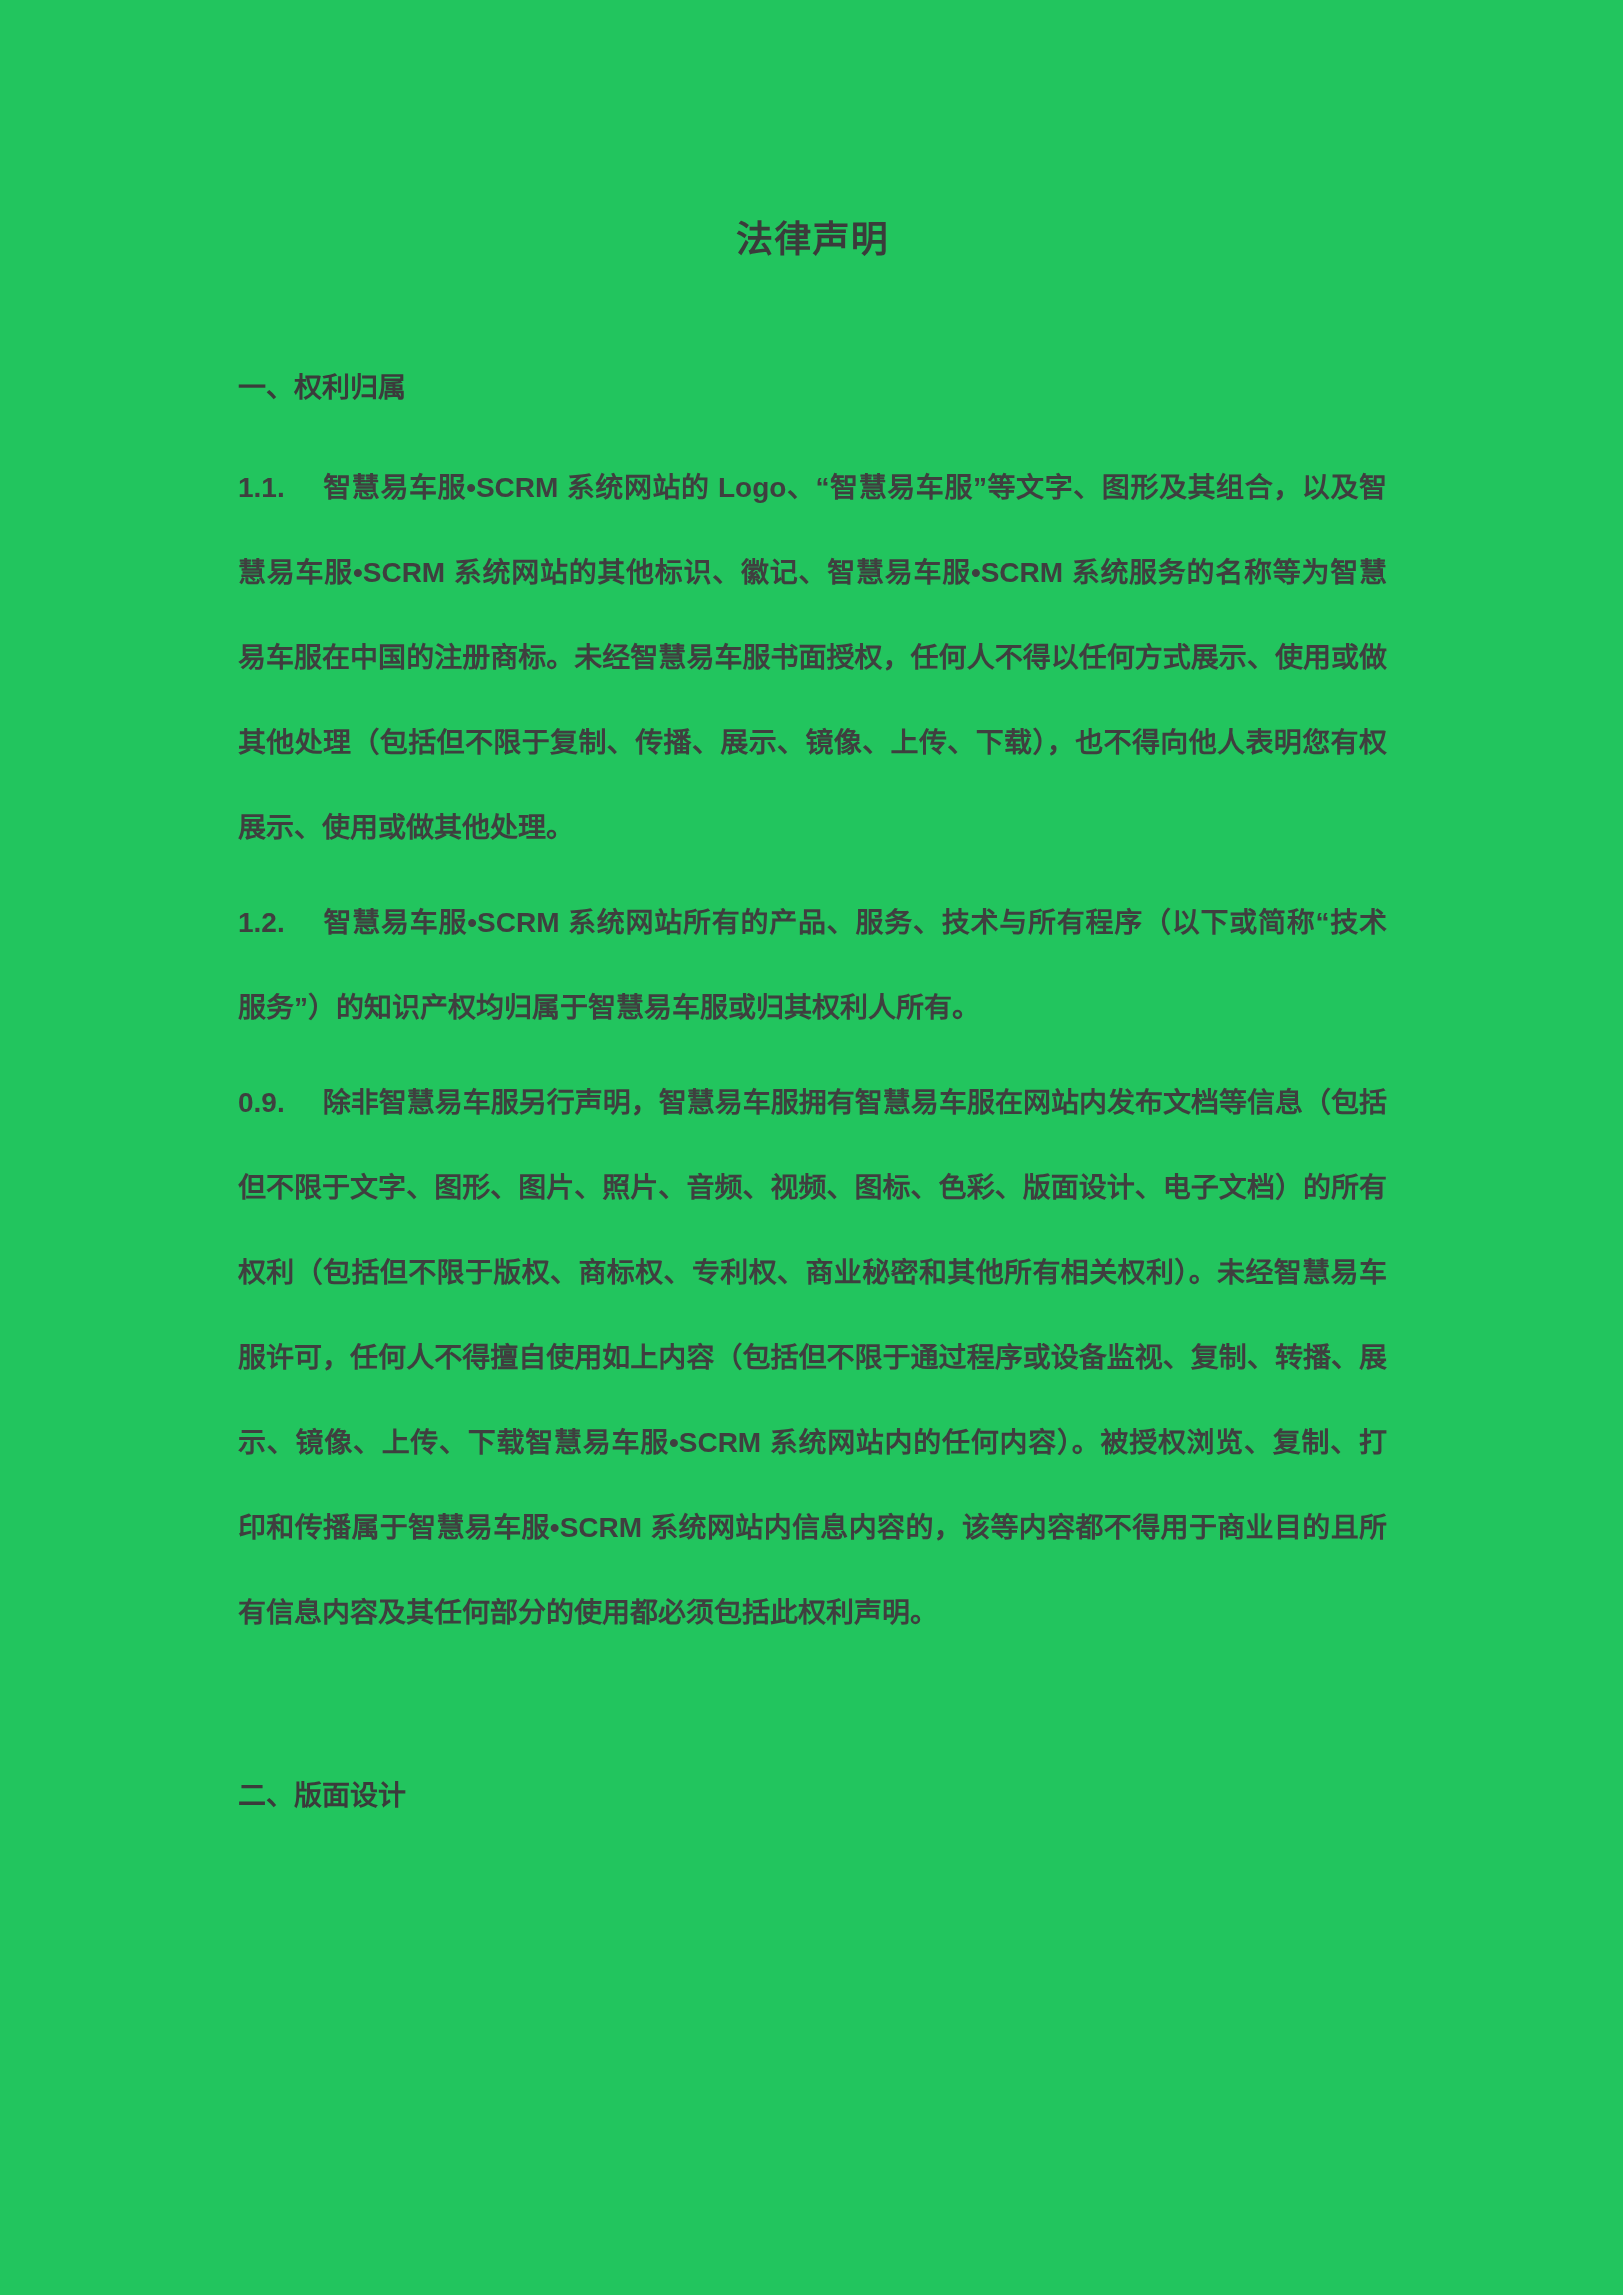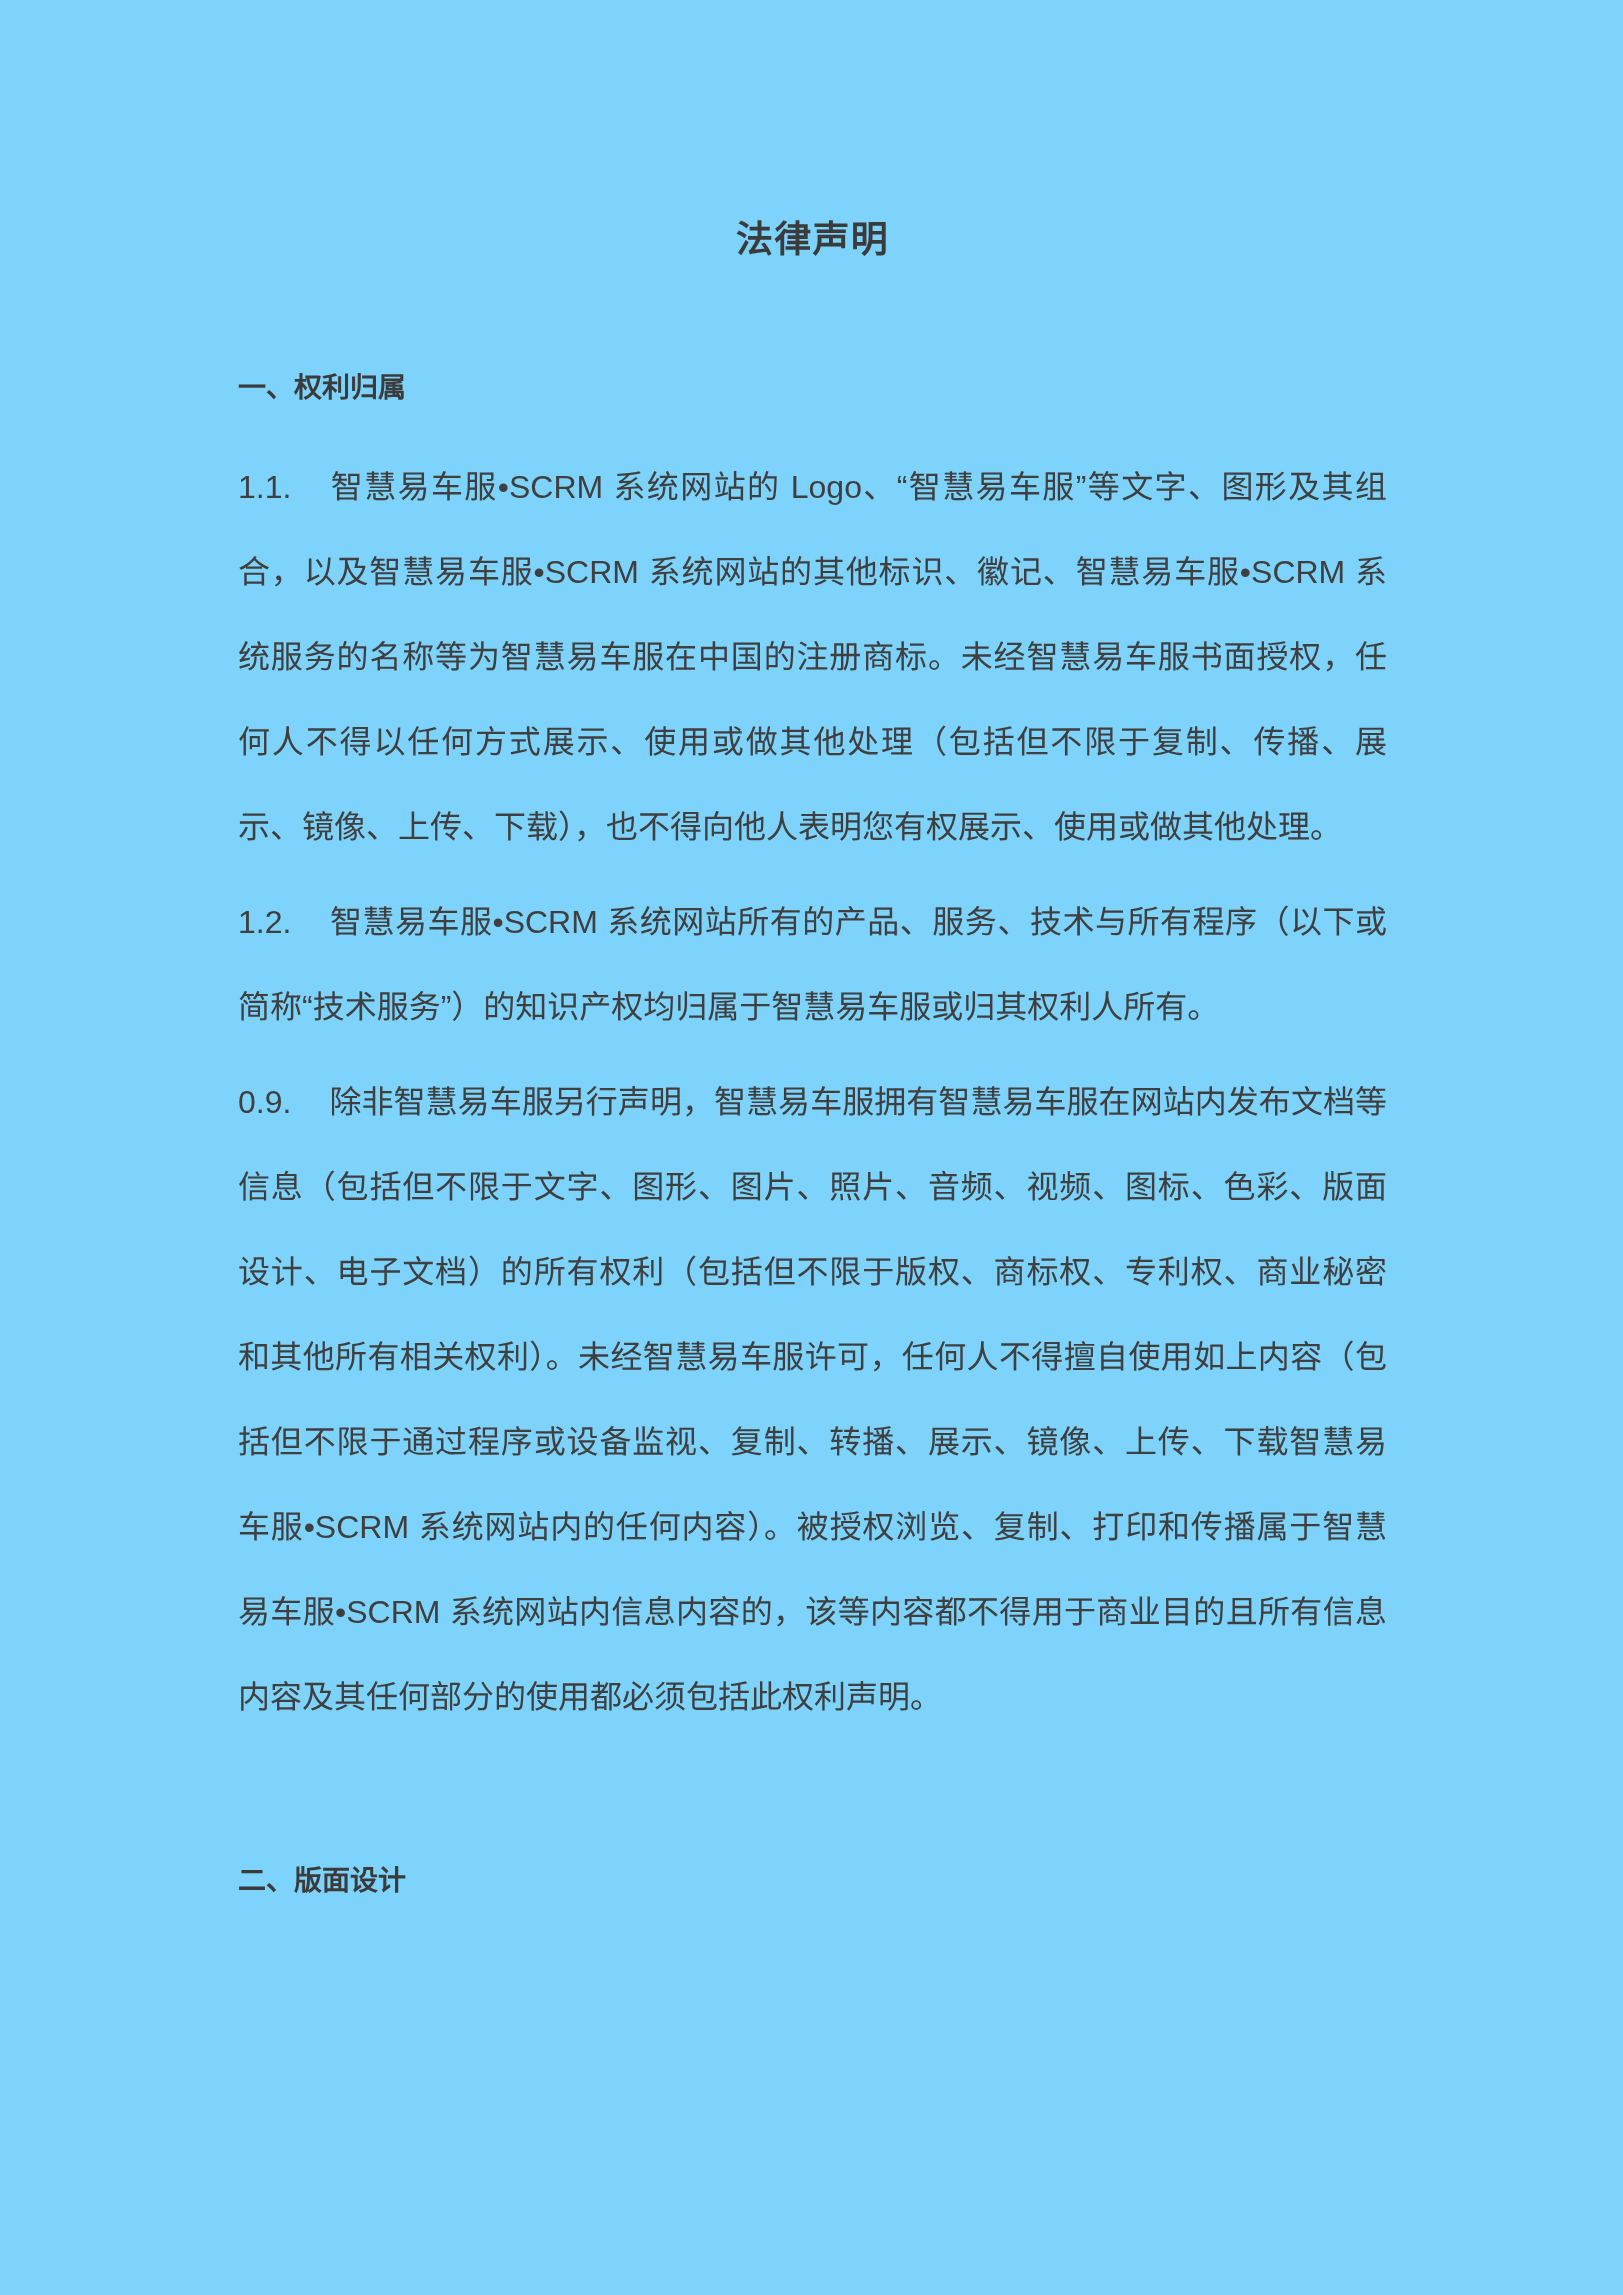--- a/index.html
+++ b/index.html
@@ -6,21 +6,21 @@
     margin: 0;
     padding: 0;
     background: #ffffff;
   }
   .page {
     position: relative;
     width: 1623px;
     height: 2295px;
     box-sizing: border-box;
     padding: 197px 236px 12px 238px;
-    background: #7dd3fc;
+    background: #22c55e;
     color: #3f3f3f;
     font-family: "Liberation Sans", "DejaVu Sans", sans-serif;
     overflow: hidden;
   }
   .doc-title {
     margin: 0;
     font-size: 37px;
     line-height: 85px;
     font-weight: 700;
     text-align: center;
@@ -32,25 +32,26 @@
     font-size: 28px;
     line-height: 85px;
     font-weight: 700;
     color: #3b3b3b;
   }
   .sec-heading.second {
     margin-top: 98px;
   }
   .para {
     margin: 0 0 9.8px 0;
-    font-size: 32px;
+    font-size: 28px;
     line-height: 85px;
     text-align: justify;
     text-justify: inter-ideograph;
     color: #3f3f3f;
+    font-weight: bold;
   }
   .num {
     display: inline;
   }
   .tab {
     display: inline-block;
     width: 38px;
     height: 0.7px;
   }
 </style>

